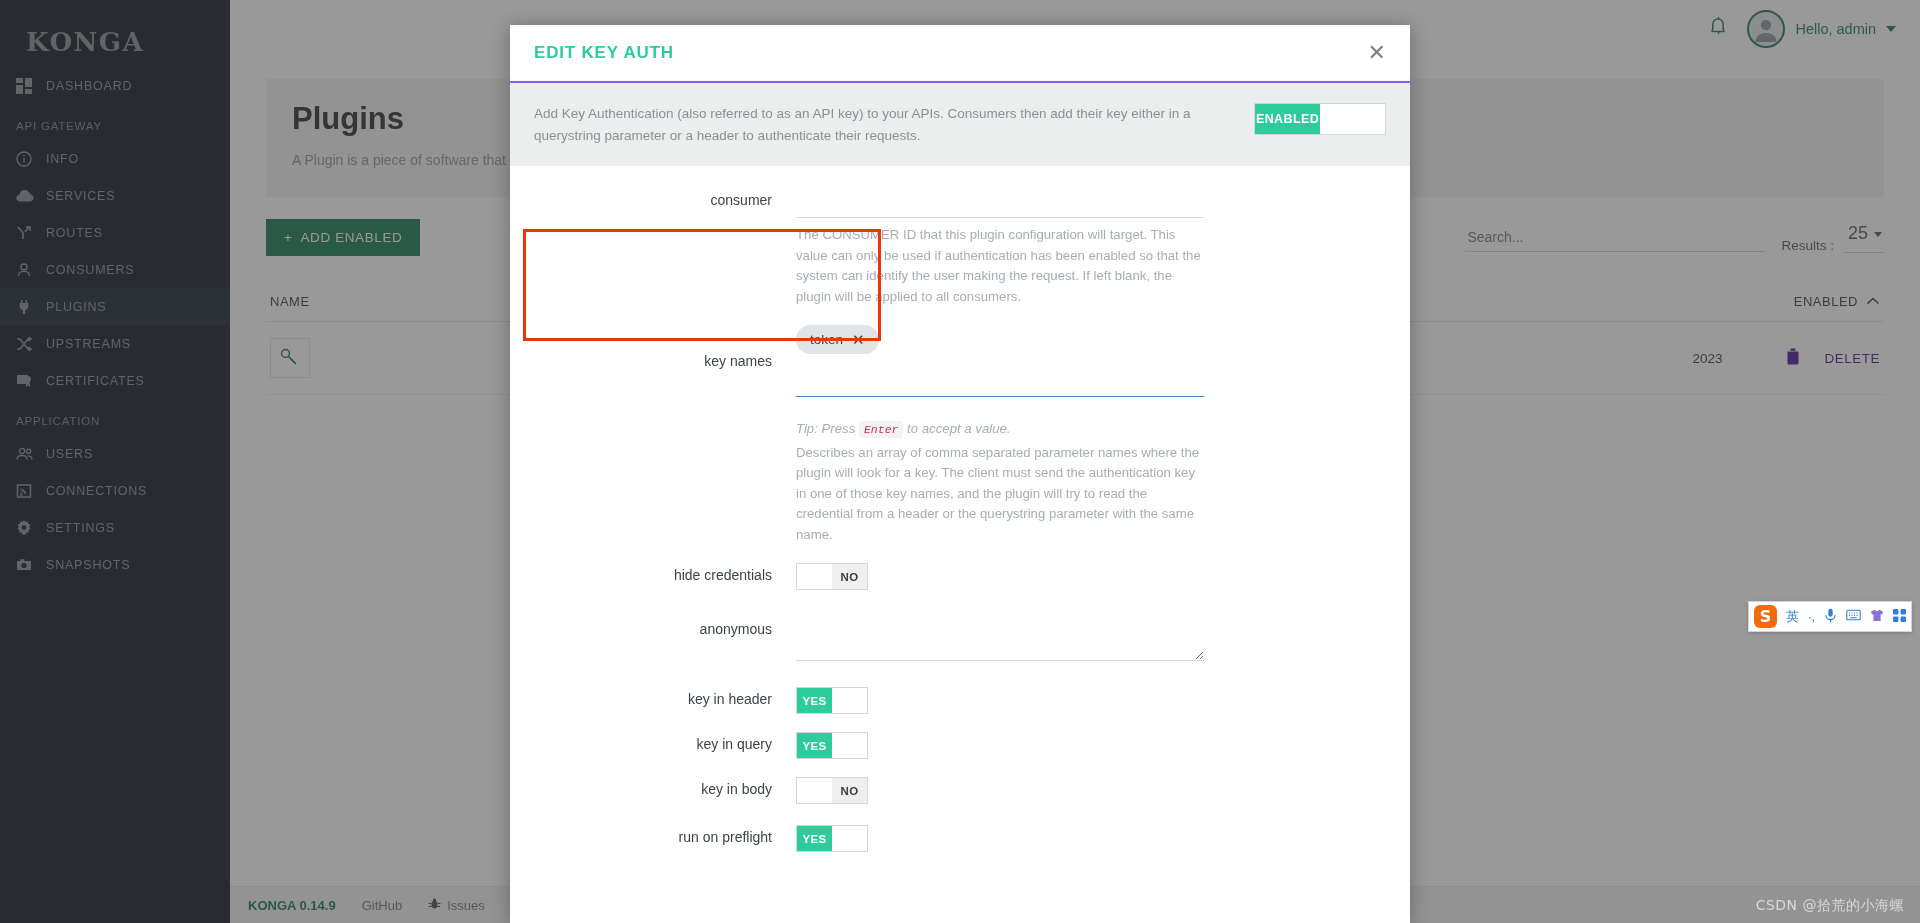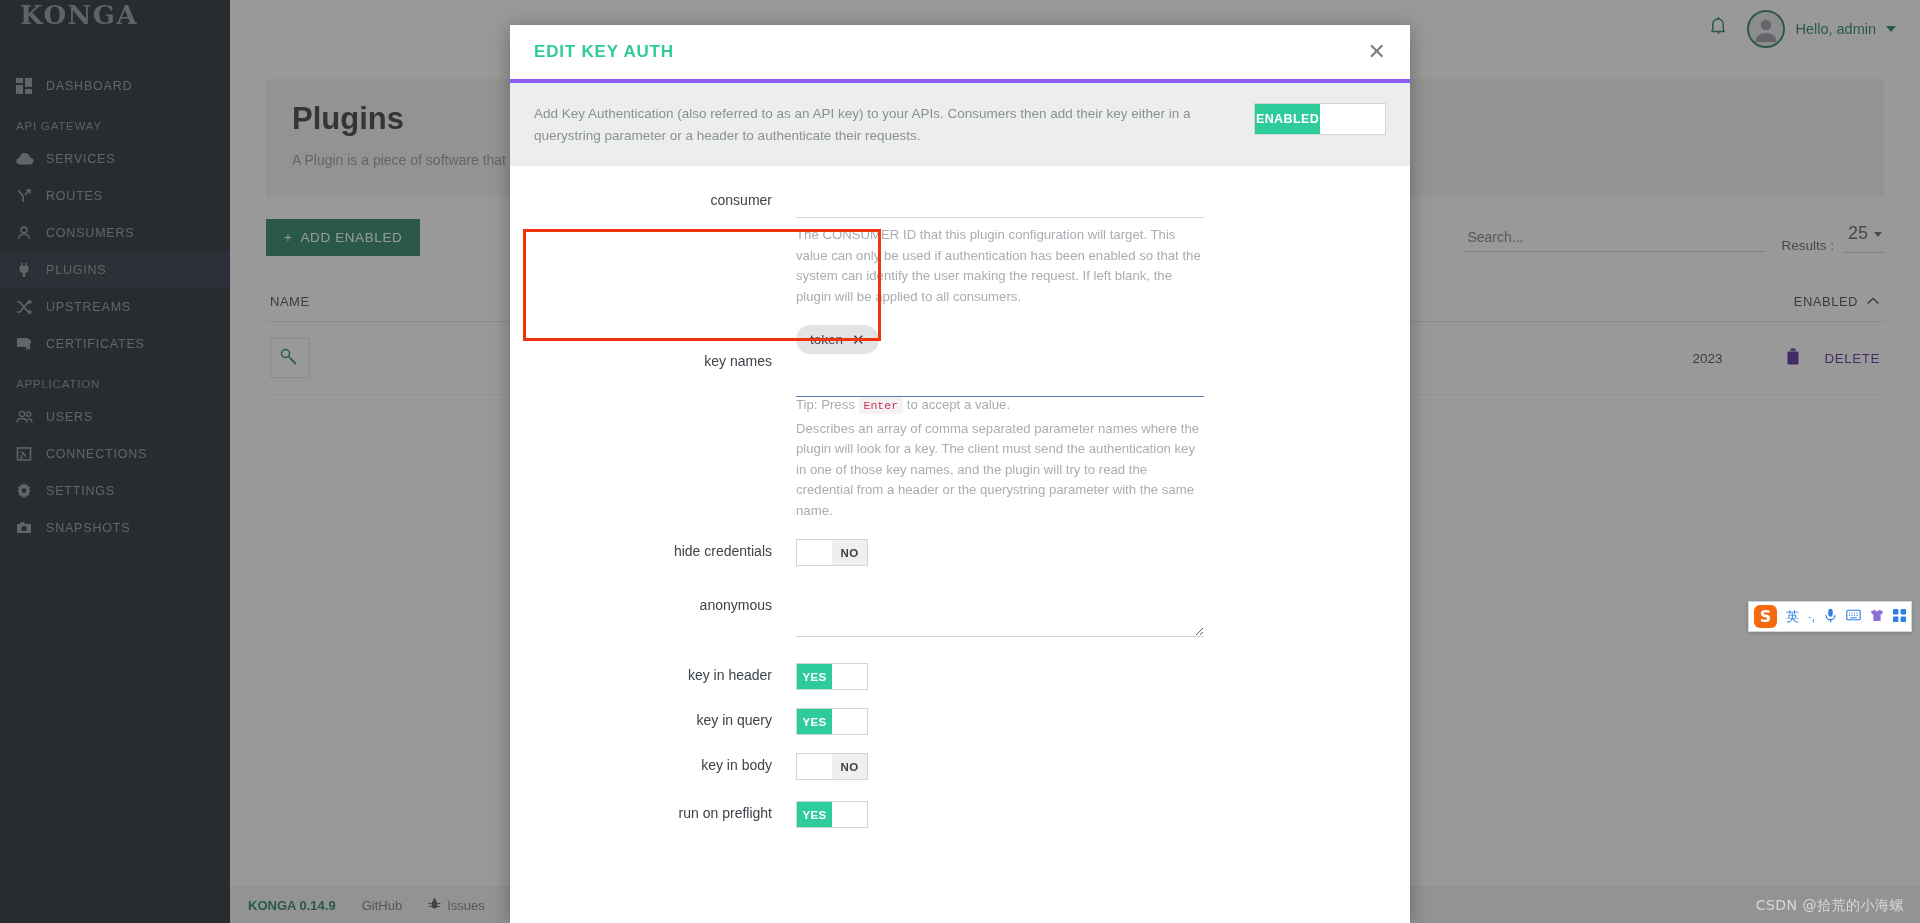--- a/index.html
+++ b/index.html
@@ -13,21 +13,21 @@
   #root { position: relative; width: 1920px; height: 923px; }
 
   
   .page { position: absolute; inset: 0; display: flex; }
 
   .sidebar {
     width: 230px; height: 923px; background: #141d26;
     flex: 0 0 230px; position: relative; z-index: 3;
   }
   .brand {
-    height: 57px; display: flex; align-items: flex-start; padding-left: 20px;
+    height: 57px; display: flex; align-items: flex-end; padding-left: 26px;
     background: #141d26;
   }
   .brand-text {
     font-family: "DejaVu Serif", serif;
     font-weight: 700; font-size: 26px; letter-spacing: 1.5px;
     color: #8a8f94;
   }
   .nav { padding-top: 10px; }
   .nav-section {
     color: #7d858e; font-size: 11.5px; letter-spacing: 0.8px;
@@ -139,21 +139,21 @@
   }
 
   
   .modal {
     position: absolute; left: 510px; top: 25px; width: 900px; height: 898px;
     background: #fff; z-index: 20; box-shadow: 0 2px 18px rgba(0,0,0,.3);
     display: flex; flex-direction: column; overflow: hidden;
   }
   .modal-header {
     height: 58px; display: flex; align-items: center; padding: 0 24px;
-    border-bottom: 4px solid #8b5cf6; flex: 0 0 58px; gap: 8px;
+    border-bottom: 2px solid #8b5cf6; flex: 0 0 58px; gap: 8px;
   }
   .modal-title {
     color: #2ecc9b; font-size: 17px; font-weight: 700; letter-spacing: 0.8px;
   }
   .modal-close {
     margin-left: auto; color: #7a8087; font-size: 22px; cursor: pointer;
     line-height: 1; font-weight: 300;
   }
   .modal-desc {
     background: #eceded; padding: 20px 24px; display: flex;
@@ -199,21 +199,21 @@
   }
   .tags-box {
     min-height: 76px; border-bottom: 1px solid #4a7fb5; padding-top: 4px;
   }
   .tag {
     display: inline-flex; align-items: center; gap: 9px;
     background: #e2e3e4; border-radius: 15px; padding: 7px 14px;
     font-size: 13.5px; color: #3d4349;
   }
   .tag .x { font-size: 15px; color: #3d4349; cursor: pointer; line-height: 1; }
-  .tip { font-size: 13.2px; color: #a8adb2; margin-top: 0; }
+  .tip { font-size: 13.2px; color: #a8adb2; margin-top: 24px; font-style: italic; }
   .kbd {
     font-family: "Liberation Mono", monospace; font-size: 11.5px;
     background: #f6f1f2; color: #c0395c; padding: 2px 5px; border-radius: 3px;
   }
   .textarea-line {
     width: 100%; height: 44px; border: none; border-bottom: 1px solid #d3d6d8;
     outline: none; resize: vertical; font-size: 14px;
     font-family: "Liberation Sans", sans-serif; background: transparent;
   }
 
@@ -265,20 +265,30 @@
                 <rect x="9" y="0" width="7" height="9"></rect>
                 <rect x="0" y="7" width="7" height="9"></rect>
                 <rect x="9" y="11" width="7" height="5"></rect>
               </svg>
           </span>
           <span>DASHBOARD</span>
         </div>
 
         <div class="nav-section">API GATEWAY</div>
 
+        <div class="nav-item">
+          <span class="ico">
+            <svg width="16" height="16" viewBox="0 0 16 16" fill="none" stroke="currentColor" stroke-width="1.3">
+                <circle cx="8" cy="8" r="7"></circle>
+                <line x1="8" y1="7" x2="8" y2="11.5"></line>
+                <circle cx="8" cy="4.6" r="0.9" fill="currentColor" stroke="none"></circle>
+              </svg>
+          </span>
+          <span>INFO</span>
+        </div>
 
         <div class="nav-item">
           <span class="ico">
             <svg width="18" height="16" viewBox="0 0 18 16" fill="currentColor">
                 <path d="M4.2 13.5h9.4c2.2 0 3.9-1.6 3.9-3.6 0-1.9-1.5-3.4-3.5-3.6C13.4 3.8 11.3 2 8.7 2 6 2 3.8 4 3.6 6.6 1.6 6.9 0.3 8.4 0.3 10c0 2 1.8 3.5 3.9 3.5z"></path>
               </svg>
           </span>
           <span>SERVICES</span>
         </div>
 

